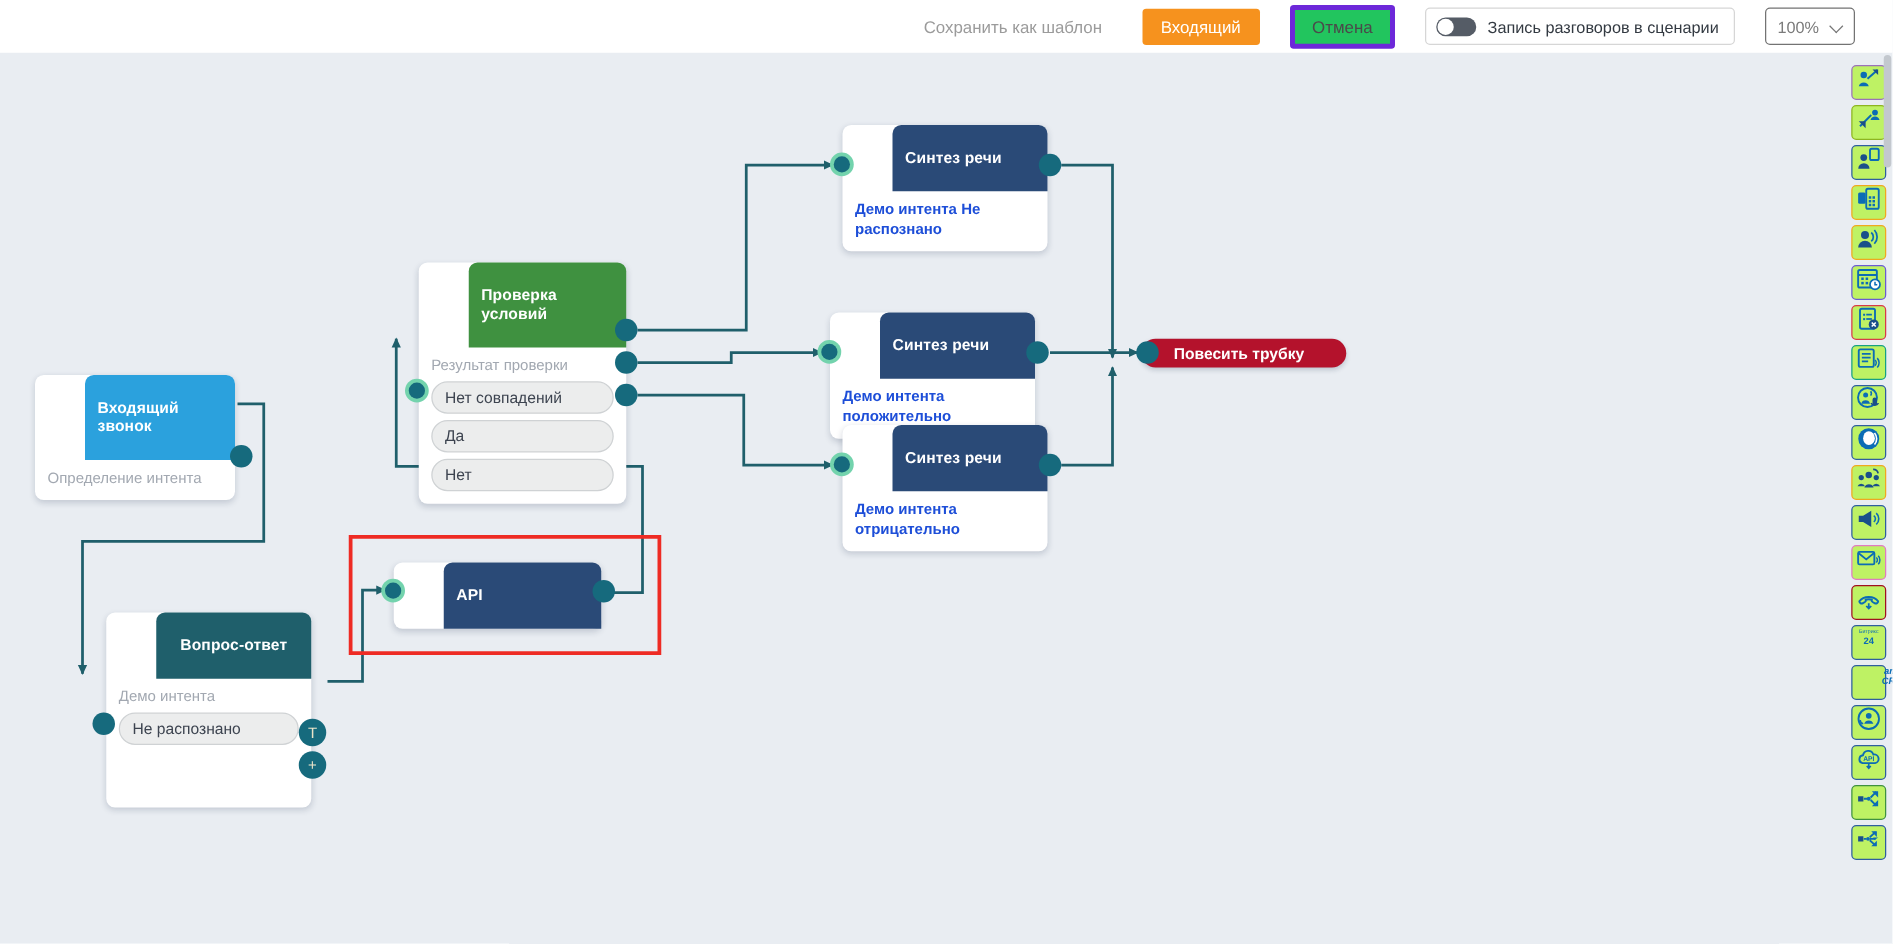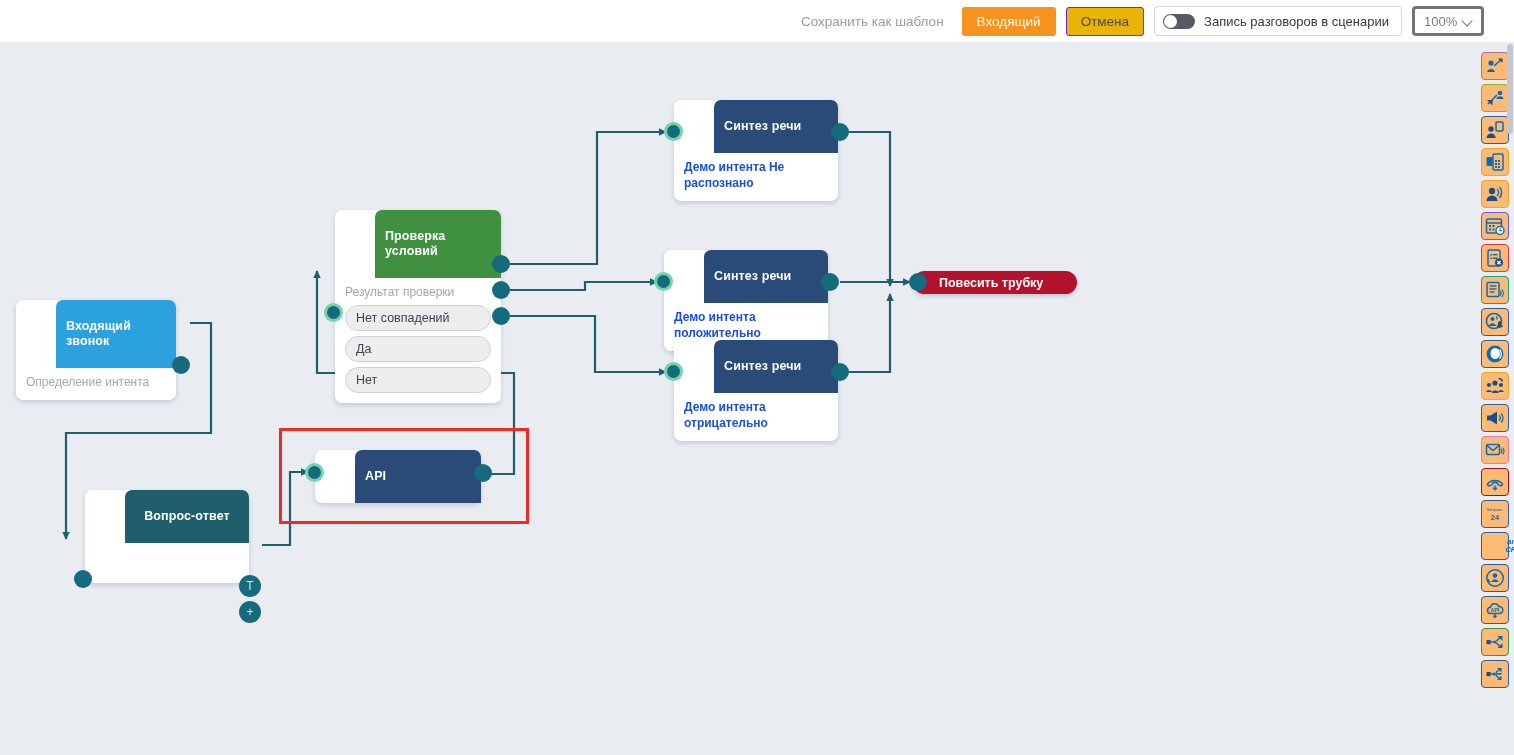--- a/index.html
+++ b/index.html
@@ -9,54 +9,54 @@
     overflow: hidden;
     font-family: "Liberation Sans", sans-serif;
     background: #ffffff;
   }
   #app { position: relative; width: 1514px; height: 755px; }
 
   
   .toolbar {
     position: absolute; left: 0; top: 0; width: 1514px; height: 42px;
     background: #ffffff; display: flex; align-items: center;
-    justify-content: flex-end; padding-right: 30px; gap: 10px;
+    justify-content: flex-end; padding-right: 30px; gap: 24px;
     z-index: 40;
   }
   .btn-link {
     font-size: 13.5px; color: #9b9b9b; background: transparent;
     border: none; padding: 6px 8px; cursor: pointer; white-space: nowrap;
   }
   .btn-primary {
     font-size: 13.5px; color: #ffffff; background: #f6921e;
     border: none; border-radius: 3px; padding: 7px 15px; cursor: pointer;
     white-space: nowrap;
   }
   .btn-default {
-    font-size: 13.5px; color: #4a4a4a; background: #eab308;
-    border: 1px solid #6d28d9; border-radius: 3px; padding: 6px 14px;
+    font-size: 13.5px; color: #4a4a4a; background: #22c55e;
+    border: 4px solid #6d28d9; border-radius: 3px; padding: 6px 14px;
     cursor: pointer; white-space: nowrap;
   }
   .toggle-group {
     display: flex; align-items: center; gap: 9px;
     border: 1px solid #d6d6d6; border-radius: 4px;
     background: #ffffff; padding: 5px 12px 5px 8px; height: 30px;
   }
   .switch {
     width: 32px; height: 15px; border-radius: 8px; background: #555c66;
     position: relative; flex: 0 0 auto; cursor: pointer;
   }
   .switch::after {
     content: ""; position: absolute; left: 1px; top: 1px;
     width: 13px; height: 13px; border-radius: 50%; background: #ffffff;
   }
   .toggle-label { font-size: 13px; color: #333a42; white-space: nowrap; }
   .zoom-select {
     display: flex; align-items: center; justify-content: space-between;
-    width: 72px; height: 30px; border: 3px solid #737373; border-radius: 4px;
+    width: 72px; height: 30px; border: 1px solid #737373; border-radius: 4px;
     background: #ffffff; padding: 0 9px; font-size: 13px; color: #7b7b7b;
     cursor: pointer;
   }
   .caret { width: 9px; height: 9px; position: relative; }
   .caret::before {
     content: ""; position: absolute; left: 0; top: 0px;
     width: 7px; height: 7px; border-right: 1.6px solid #777;
     border-bottom: 1.6px solid #777; transform: rotate(45deg);
   }
 
@@ -127,22 +127,22 @@
   }
 
   
   .rail {
     position: absolute; right: 0; top: 42px; width: 38px; height: 713px;
     background: transparent; display: flex; flex-direction: column;
     align-items: center; gap: 4px; padding-top: 10px;
     overflow: hidden; z-index: 30;
   }
   .rail-item {
-    width: 28px; height: 28px; border-radius: 4px; background: #fdba74;
-    border: 1.5px solid #2e5e9e; display: flex; align-items: center;
+    width: 28px; height: 28px; border-radius: 4px; background: #bef264;
+    border: 1.5px solid #2e5e9e; display: flex; 
     justify-content: center; cursor: pointer; flex: 0 0 auto;
   }
   .rail-item svg { display: block; }
   .rail-text {
     font-size: 7.5px; font-weight: bold; color: #0b6cb5; line-height: 8px;
     text-align: center; font-family: "Liberation Sans", sans-serif;
   }
   .rail-text small { font-size: 4.2px; display: block; font-weight: normal; }
   .rail-scroll {
     position: absolute; right: 1px; top: 44px; width: 6px; height: 90px;
@@ -193,33 +193,37 @@
         <path d="M849,90 L890,90 L890,244" marker-end="url(#ah)"></path>
 
         <path d="M840,240 L910,240" marker-end="url(#ah)"></path>
 
         <path d="M849,330 L890,330 L890,252" marker-end="url(#ah)"></path>
       </g>
     </svg>
 
     <div class="selection-rect" style="left:279px; top:386px; width:250px; height:96px;"></div>
 
-    <div class="node" style="left:16px; top:258px; width:160px;">
+    <div class="node" style="left:28px; top:258px; width:160px;">
       <div class="node-head" style="background:#2ba1dd;">
         <span>Входящий звонок</span>
       </div>
       <div class="node-body">
         <div class="node-sub plain">Определение интента</div>
       </div>
       <div class="port" style="left:156px; top:56px;"></div>
     </div>
 
     <div class="node" style="left:85px; top:448px; width:164px; padding-bottom:40px;">
       <div class="node-head" style="background:#1f5f6b;text-align:center;">
         <span>Вопрос-ответ</span>
+      </div>
+      <div class="node-body">
+        <div class="node-sub plain">Демо интента</div>
+        <div class="pill">Не распознано</div>
       </div>
       <div class="port" style="left:-11px; top:80px;"></div>
       <div class="badge" style="left:154px; top:85px;">T</div>
       <div class="badge" style="left:154px; top:111px;">+</div>
     </div>
 
     <div class="node" style="left:335px; top:168px; width:166px;">
       <div class="node-head" style="background:#3f9140;">
         <span>Проверка условий</span>
       </div>

